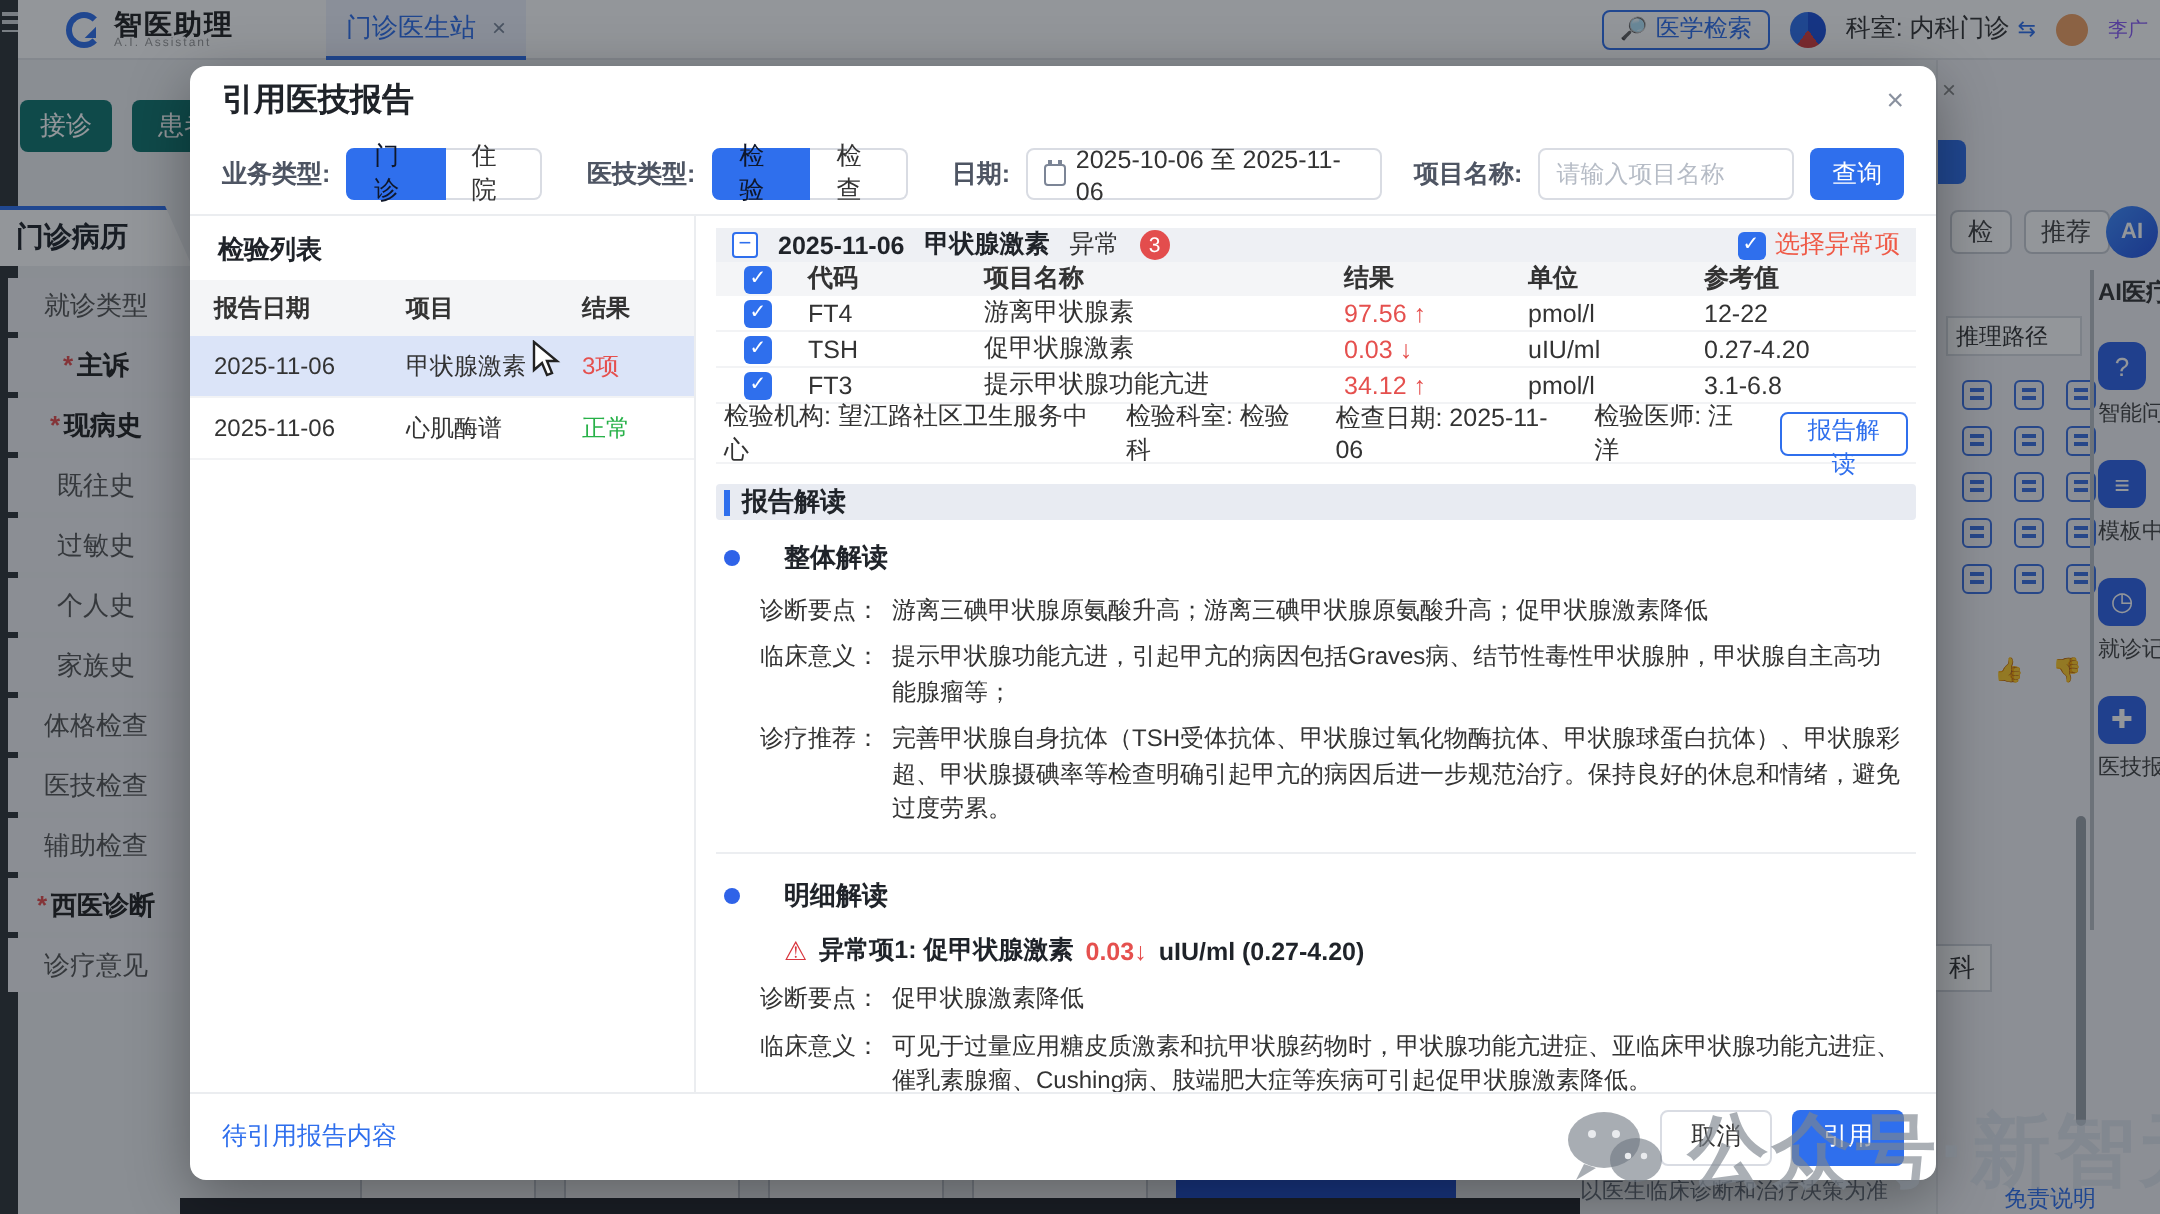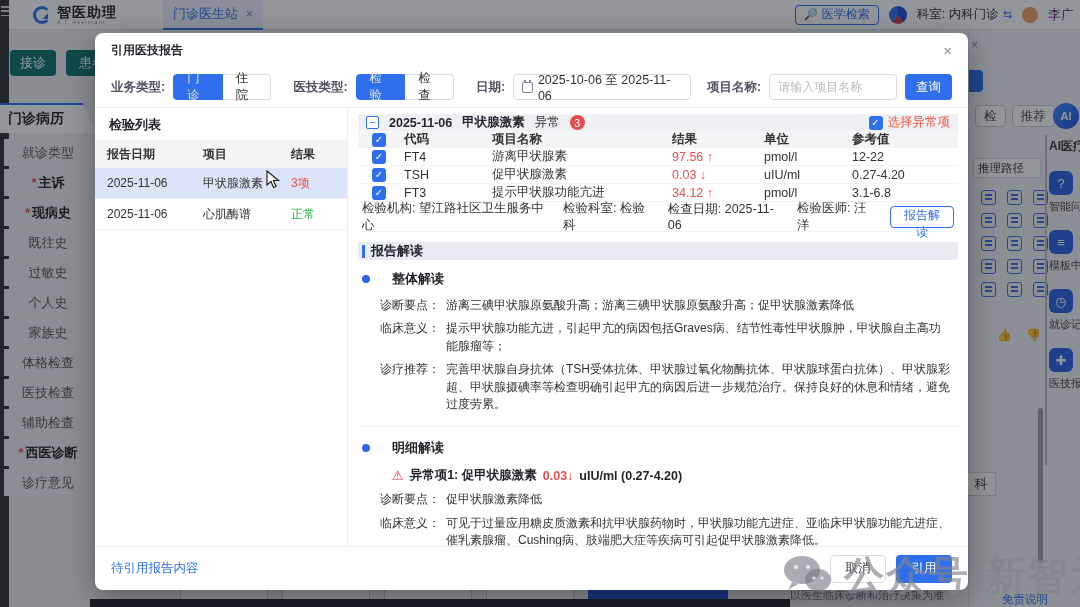--- a/index.html
+++ b/index.html
@@ -21,21 +21,21 @@
   .doc-tab { margin-left:46px; height:30px; padding:0 10px; background:#eef3fd; display:flex; align-items:center; gap:8px; border-bottom:2px solid #2f6fed; }
   .doc-tab .t { color:#2f6fed; font-weight:normal; font-size:13px; }
   .doc-tab .x { color:#7a8699; font-size:12px; }
   .topbar-right { margin-left:auto; display:flex; align-items:center; gap:10px; padding-right:6px; }
   .search-btn { border:1px solid #2f6fed; color:#2f6fed; border-radius:4px; height:20px; padding:0 8px; display:flex; align-items:center; gap:4px; font-size:12px; background:#fff; }
   .search-btn .glyph { font-size:11px; }
   .brand-swirl { width:18px; height:18px; border-radius:50%; background:conic-gradient(#1d4fd8 0 40%, #d23c3c 40% 60%, #2f6fed 60% 100%); }
   .dept { font-size:12.5px; color:#333; display:flex; align-items:center; gap:4px; }
   .swap { color:#2f6fed; font-size:11px; }
   .avatar { width:16px; height:16px; border-radius:50%; background:#f0a063; }
-  .user { font-size:13px; color:#701a75; white-space:nowrap; }
+  .user { font-size:10px; color:#8b5cf6; white-space:nowrap; }
 
   .toolbar-btn { position:absolute; height:26px; border-radius:4px; background:#0f766e; color:#fff; font-size:13px; display:flex; align-items:center; justify-content:center; }
   .btn-receive { left:10px; top:50px; width:46px; }
   .btn-patient { left:66px; top:50px; width:52px; }
   .btn-finish { left:938px; top:52px; width:100px; }
 
   .emr-tab { position:absolute; left:0; top:103px; width:96px; height:30px; background:#ffffff; display:flex; align-items:center; padding-left:8px; font-size:14px; font-weight:bold; color:#1f2329; border-top:2px solid #2f6fed; clip-path:polygon(0 0,86% 0,100% 100%,0 100%); }
   .sidebar { position:absolute; left:0; top:136px; width:96px; }
   .side-item { height:27px; margin:3px 4px; background:#f0f1f4; display:flex; align-items:center; justify-content:center; font-size:13px; color:#555; position:relative; }
   .side-item.req { font-weight:bold; color:#222; }
@@ -66,30 +66,30 @@
   .ghost-btn { width:88px; height:20px; border:1px solid #c6cad2; border-radius:4px; background:#fbfbfc; }
   .ghost-btn.blue { background:#1f4fd0; border-color:#1f4fd0; width:140px; }
   .bottom-strip { position:absolute; left:90px; top:599px; width:700px; height:8px; background:#23262b; }
 
   
   .overlay { position:absolute; inset:0; background:rgba(16,22,32,0.45); }
 
   
   .modal { position:absolute; left:95px; top:33px; width:873px; height:557px; background:#fff; border-radius:8px; box-shadow:0 8px 30px rgba(0,0,0,.35); display:flex; flex-direction:column; overflow:hidden; }
   .m-header { height:34px; display:flex; align-items:center; padding:0 16px; }
-  .m-title { font-size:12px; font-weight:bold; color:#1f2329; }
+  .m-title { font-size:16px; font-weight:bold; color:#1f2329; }
   .m-close { margin-left:auto; color:#8a919f; font-size:15px; }
 
   .m-filter { height:40px; display:flex; align-items:center; padding:0 16px; gap:8px; font-size:12.5px; color:#333; }
   .f-label { white-space:nowrap; color:#4e5563;font-weight:bold; }
   .seg { display:flex; }
   .seg .opt { height:26px; padding:0 13px; display:flex; align-items:center; border:1px solid #d9dce3; background:#fff; color:#333; }
   .seg .opt:first-child { border-radius:4px 0 0 4px; }
   .seg .opt:last-child { border-radius:0 4px 4px 0; border-left:none; }
-  .seg .opt.active { background:#2f6fed; border-color:#2f6fed; color:#e5e5e5; }
+  .seg .opt.active { background:#2f6fed; border-color:#2f6fed; color:#0f172a; }
   .date-box { height:26px; border:1px solid #d9dce3; border-radius:4px; display:flex; align-items:center; gap:5px; padding:0 8px; color:#333; min-width:178px; }
   .cal-ic { width:11px; height:11px; border:1.2px solid #7c markt; border:1.2px solid #7c8596; border-radius:2px; position:relative; }
   .cal-ic::before { content:""; position:absolute; top:-3px; left:1px; width:2px; height:3px; background:#7c8596; box-shadow:5px 0 0 #7c8596; }
   .name-input { height:26px; width:128px; border:1px solid #d9dce3; border-radius:4px; padding:0 8px; font-size:12px; color:#333; font-family:inherit; }
   .name-input::placeholder { color:#b6bcc6; }
   .query-btn { margin-left:auto; width:50px; height:26px; background:#2f6fed; color:#fff; border:none; border-radius:4px; font-size:12.5px; }
 
   .m-body { flex:1; display:flex; border-top:1px solid #ebedf0; overflow:hidden; }
   .lp { width:253px; border-right:1px solid #ebedf0; }
   .lp-title { font-size:13px; font-weight:bold; color:#1f2329; padding:8px 14px 6px; }

